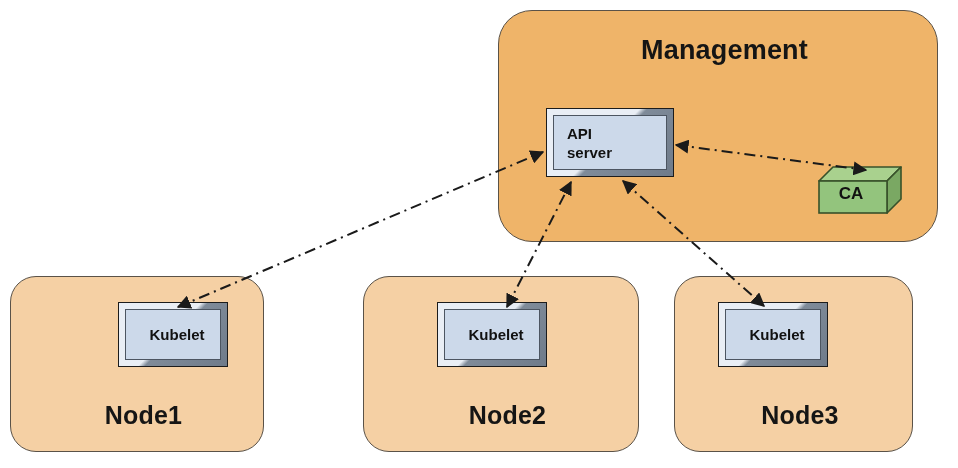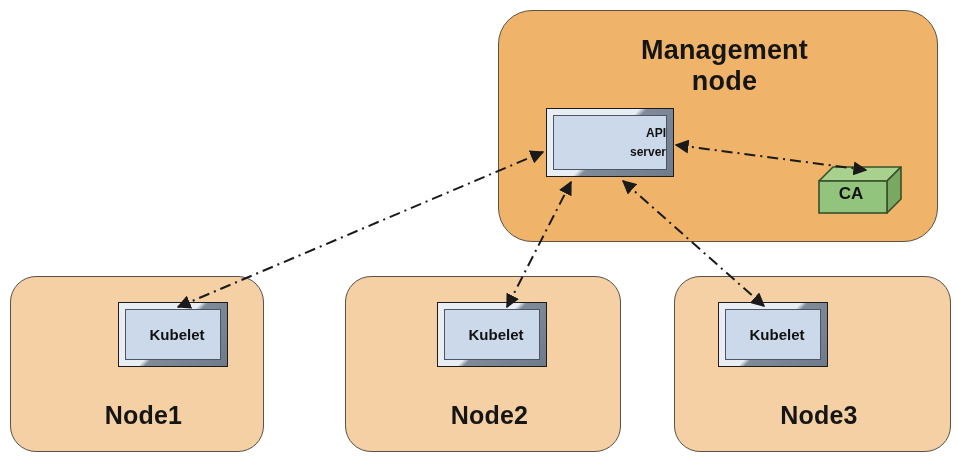--- a/index.html
+++ b/index.html
@@ -90,24 +90,23 @@
     flex-direction: column;
     justify-content: center;
     z-index: 2;
   }
   .plate-label {
     color: #111111;
     font-weight: 700;
     text-align: left;
   }
   .plate-api .plate-label {
-    font-size: 12px;
+    font-size: 15px;
     line-height: 19px;
     padding-left: 13px;
-    text-align: right;
   }
   .plate-kubelet .plate-label {
     font-size: 15px;
     line-height: 18px;
     text-align: center;
     padding-left: 8px;
   }
 
   
   .cuboid {
@@ -149,21 +148,20 @@
       <line x1="178" y1="307" x2="543" y2="152" marker-start="url(#arrowStart)" marker-end="url(#arrowEnd)"></line>
       <line x1="507" y1="307" x2="571" y2="182" marker-start="url(#arrowStart)" marker-end="url(#arrowEnd)"></line>
       <line x1="623" y1="181" x2="764" y2="306" marker-start="url(#arrowStart)" marker-end="url(#arrowEnd)"></line>
       <line x1="676" y1="145" x2="866" y2="170" marker-start="url(#arrowStart)" marker-end="url(#arrowEnd)"></line>
     </g>
   </svg>
 
   <div class="rnode rnode-mgmt" style="left:498px; top:10px; width:440px; height:232px;">
     <div class="rnode-title mgmt-title">
       <div>Management</div>
-      <div>node</div>
     </div>
   </div>
 
   <div class="plate plate-api" style="left:546px; top:108px; width:128px; height:69px;">
     <div class="plate-inner">
       <div class="plate-label">API</div>
       <div class="plate-label">server</div>
     </div>
   </div>
 
@@ -178,30 +176,30 @@
 
   <div class="rnode rnode-worker" style="left:10px; top:276px; width:254px; height:176px;">
     <div class="rnode-title worker-title">Node1</div>
   </div>
   <div class="plate plate-kubelet" style="left:118px; top:302px; width:110px; height:65px;">
     <div class="plate-inner">
       <div class="plate-label">Kubelet</div>
     </div>
   </div>
 
-  <div class="rnode rnode-worker" style="left:345px; top:276px; width:276px; height:176px;">
+  <div class="rnode rnode-worker" style="left:363px; top:276px; width:276px; height:176px;">
     <div class="rnode-title worker-title">Node2</div>
   </div>
   <div class="plate plate-kubelet" style="left:437px; top:302px; width:110px; height:65px;">
     <div class="plate-inner">
       <div class="plate-label">Kubelet</div>
     </div>
   </div>
 
-  <div class="rnode rnode-worker" style="left:674px; top:276px; width:277px; height:176px;">
+  <div class="rnode rnode-worker" style="left:674px; top:276px; width:239px; height:176px;">
     <div class="rnode-title worker-title">Node3</div>
   </div>
   <div class="plate plate-kubelet" style="left:718px; top:302px; width:110px; height:65px;">
     <div class="plate-inner">
       <div class="plate-label">Kubelet</div>
     </div>
   </div>
 
 </div>
 

